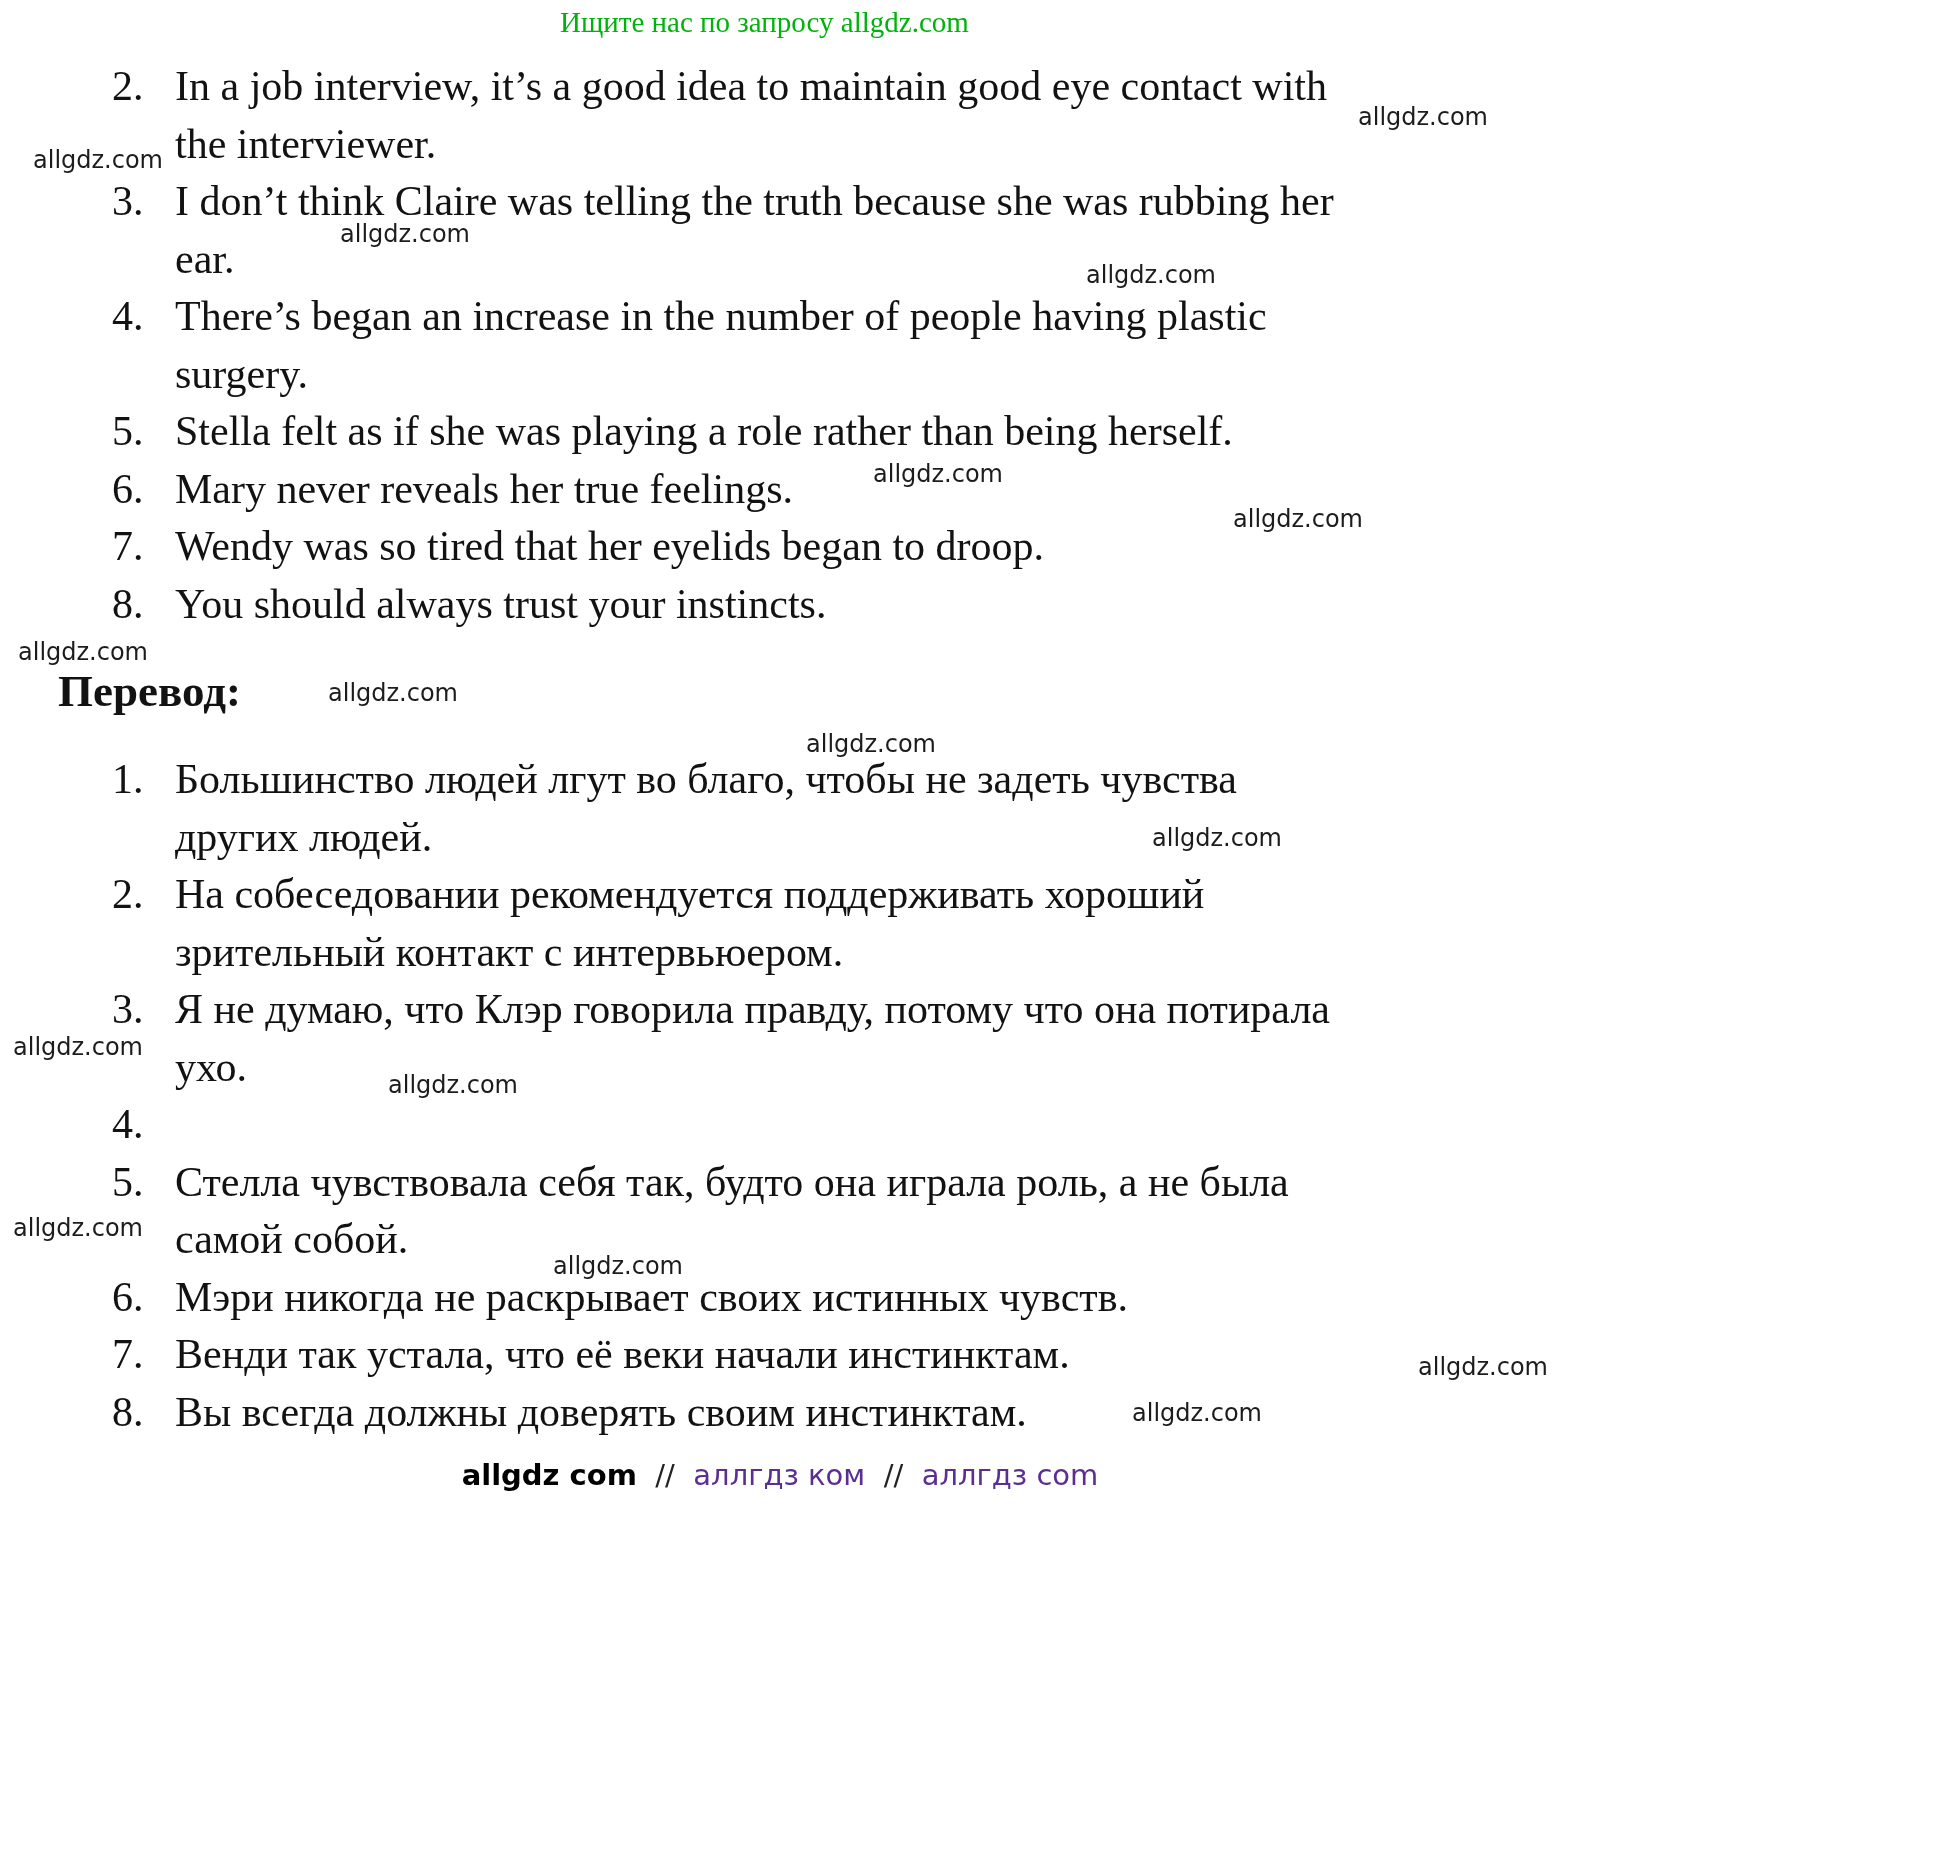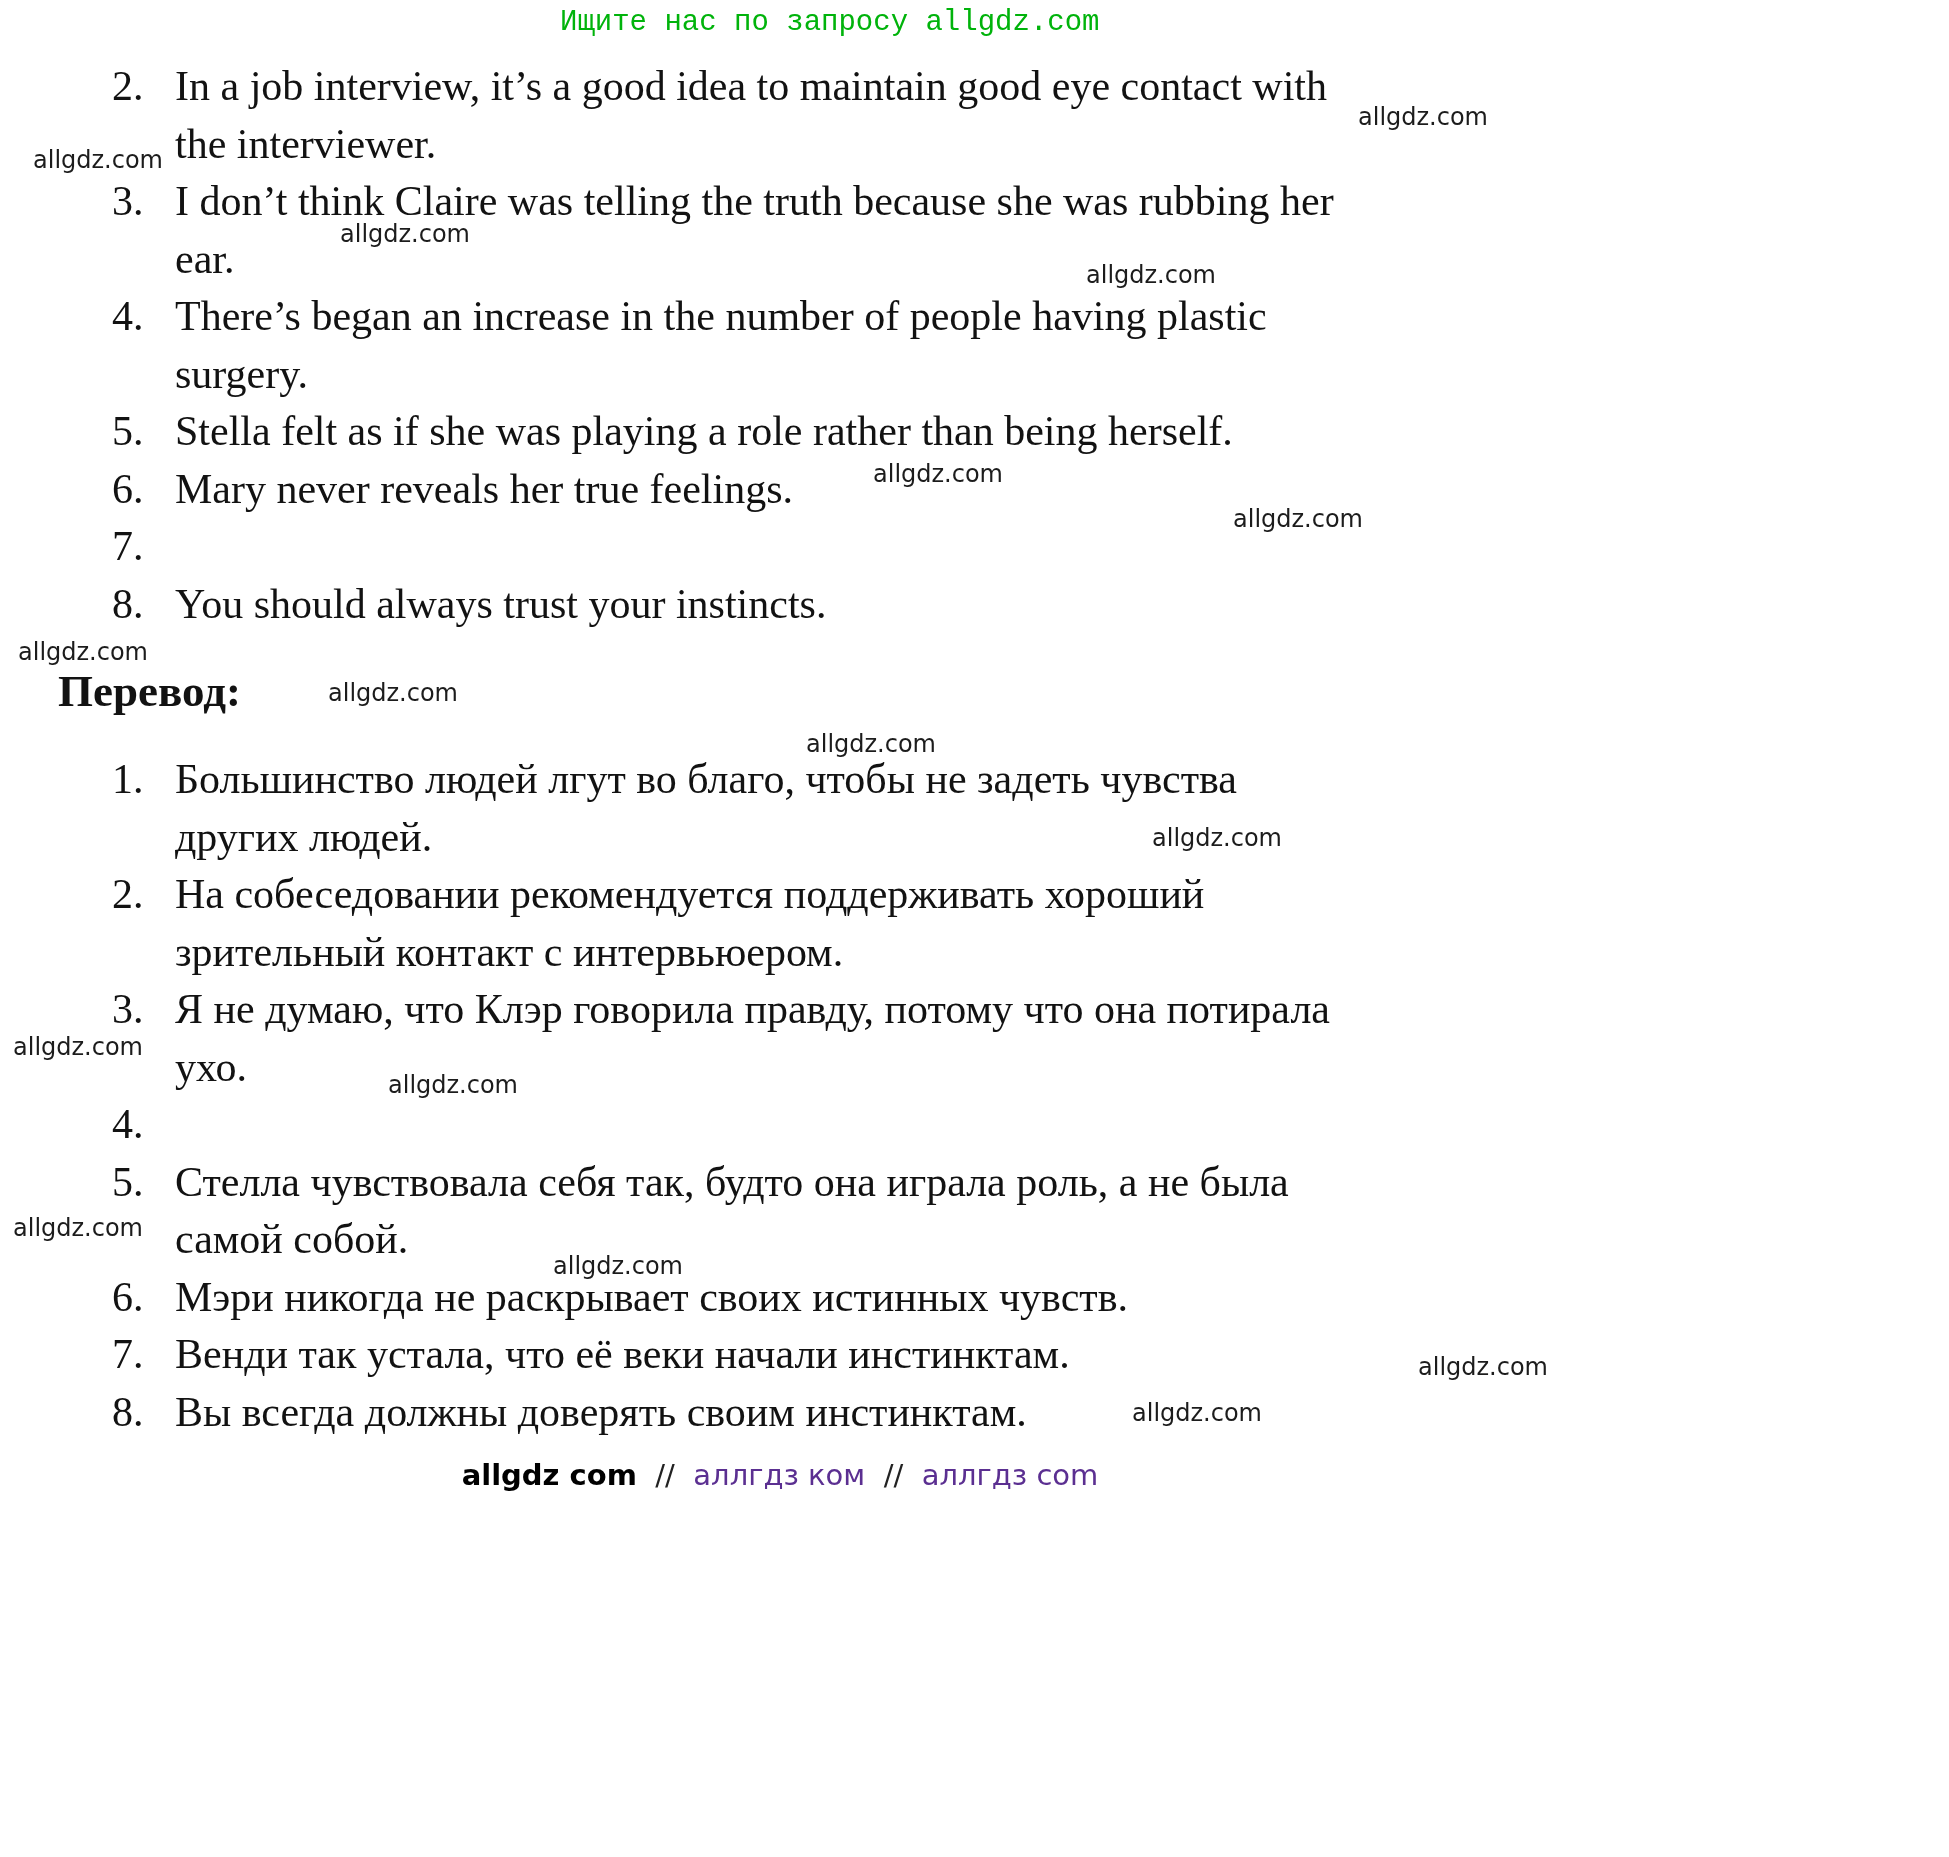--- a/index.html
+++ b/index.html
@@ -7,21 +7,21 @@
     width:1949px; height:1857px;
     background:#ffffff;
     position:relative;
     overflow:hidden;
     font-family:"Liberation Serif", "DejaVu Serif", serif;
     color:#121212;
   }
   .site-header {
     position:absolute;
     top:6px; left:560px;
-    font-family:Liberation Mono, monospace;
+    font-family:Liberation Serif, serif;
     font-size:29px;
     color:#00b30b;
     white-space:nowrap;
   }
   .content {
     position:absolute;
     top:58px; left:0;
     width:1949px;
   }
   .list { padding-left:112px; }
@@ -89,20 +89,21 @@
         <div class="list-item">
           <span class="num">5.</span>
           <span class="txt"><span>Stella felt as if she was </span><span class="u">playing</span><span> a role rather than being herself.</span></span>
         </div>
         <div class="list-item">
           <span class="num">6.</span>
           <span class="txt"><span>Mary never reveals her </span><span class="u">true</span><span> feelings.</span></span>
         </div>
         <div class="list-item">
           <span class="num">7.</span>
+          <span class="txt"><span>Wendy was so tired that her eyelids began to </span><span class="u">droop</span><span>.</span></span>
         </div>
         <div class="list-item">
           <span class="num">8.</span>
           <span class="txt"><span>You should always </span><span class="u">trust</span><span> your instincts.</span></span>
         </div>
       </div>
 
     <h2 class="heading">Перевод:</h2>
 
     <div id="russian-list" class="list russian">

